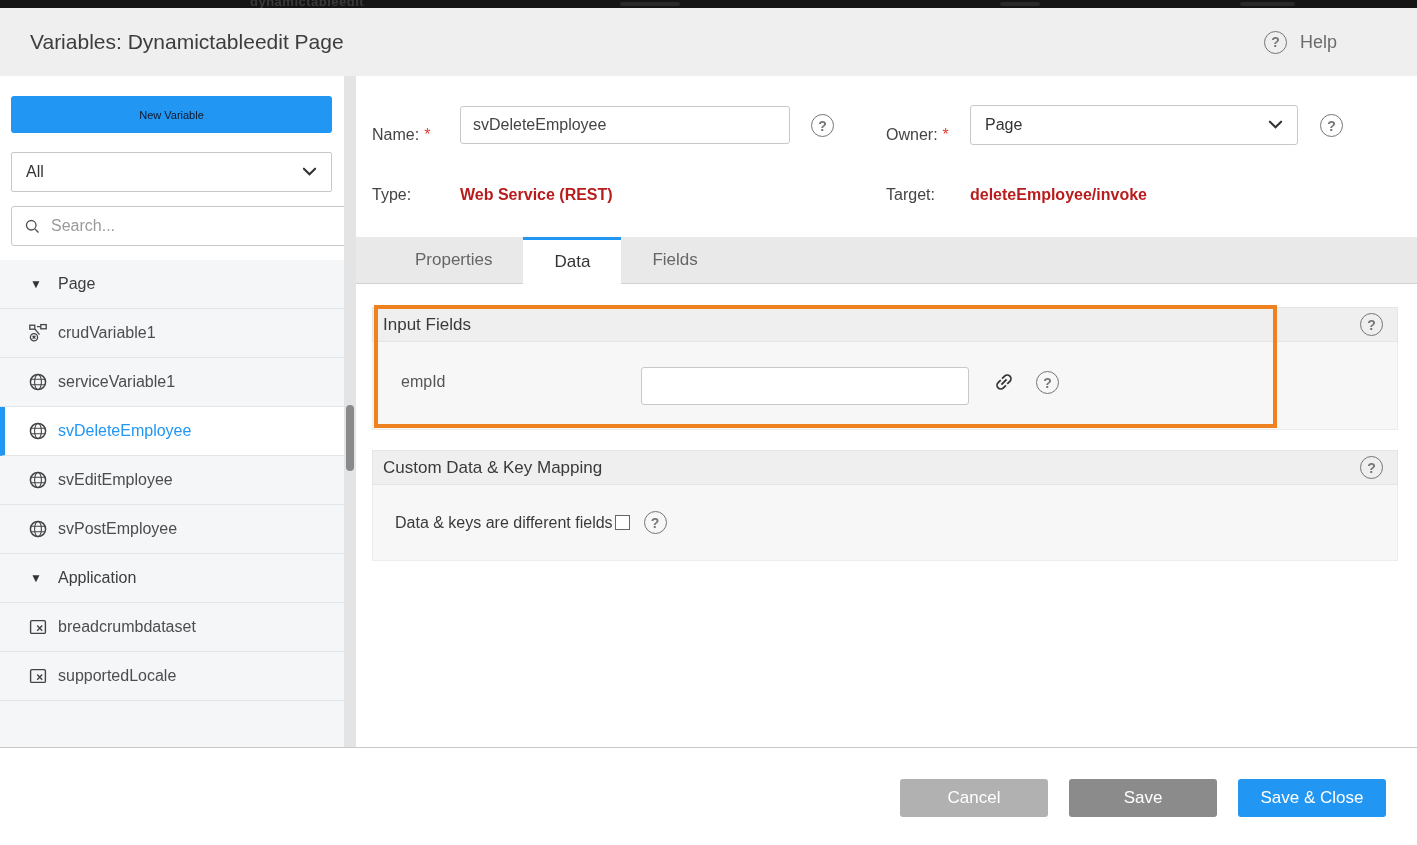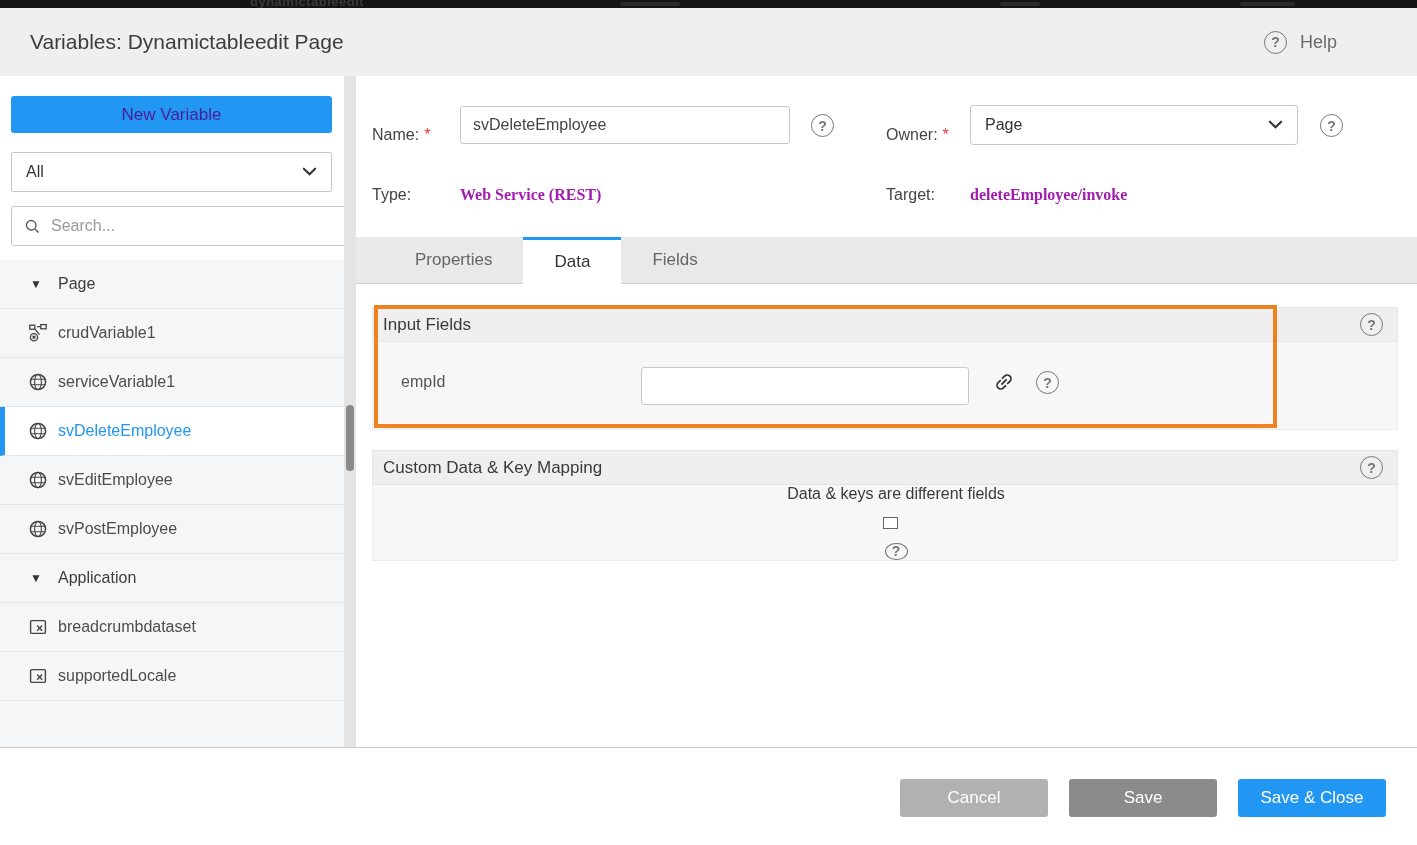--- a/index.html
+++ b/index.html
@@ -16,22 +16,22 @@
   .header { position:absolute; left:0; top:8px; width:100%; height:68px; background:#efefef; display:flex; align-items:center; }
   .header-title { font-size:21px; color:#3d3d3d; margin-left:30px; }
   .header-help { position:absolute; right:80px; display:flex; align-items:center; gap:13px; color:#6b6b6b; font-size:18px; cursor:pointer; }
 
   .qicon { width:23px; height:23px; min-width:23px; border:1.6px solid #757575; border-radius:50%;
            display:inline-flex; align-items:center; justify-content:center;
            color:#757575; font-size:14px; font-weight:bold; line-height:1; background:transparent; }
 
   
   .sidebar { position:absolute; left:0; top:76px; width:344px; height:671px; background:#fff; }
-  .btn-new { position:absolute; left:11px; top:20px; width:321px; height:37px; background:#2196f3; color:#4c1d95;
-             border:none; border-radius:3px; font-size:17px; font-family:inherit; cursor:pointer; }
+  .btn-new { position:absolute; left:11px; top:20px; width:321px; height:37px; background:#2196f3; color:#0f172a;
+             border:none; border-radius:3px; font-size:11px; font-family:inherit; cursor:pointer; }
   .filter-select { position:absolute; left:11px; top:76px; width:321px; height:40px; background:#fff;
                    border:1px solid #c8c8c8; border-radius:2px; display:flex; align-items:center;
                    padding:0 14px; font-size:16px; color:#333; cursor:pointer; }
   .filter-select .chev { margin-left:auto; }
   .search-box { position:absolute; left:11px; top:130px; width:366px; height:40px; background:#fff;
                 border:1px solid #c8c8c8; border-radius:3px; display:flex; align-items:center; padding:0 12px; }
   .search-box input { border:none; outline:none; flex:1; font-size:16px; font-family:inherit; color:#444; margin-left:10px; background:transparent; }
   .search-box input::placeholder { color:#9a9a9a; }
 
   .var-list { position:absolute; left:0; top:184px; width:344px; height:487px; background:#f4f6f7; overflow:hidden; }
@@ -49,21 +49,21 @@
 
   
   .main { position:absolute; left:356px; top:76px; width:1061px; height:671px; background:#fff; }
   .frow { position:absolute; display:flex; align-items:flex-end; font-size:16px; color:#444; }
   .req { color:#e53935; margin-left:5px; }
   .txt-input { height:38px; border:1px solid #c8c8c8; border-radius:3px; font-size:16px; color:#444;
                font-family:inherit; padding:0 12px; background:#fff; outline:none; }
   .sel { height:40px; border:1px solid #c8c8c8; border-radius:3px; background:#fff; display:flex;
          align-items:center; padding:0 14px; font-size:16px; color:#333; cursor:pointer; }
   .sel .chev { margin-left:auto; }
-  .bold-val { font-weight:bold; color:#a21caf;font-family:Liberation Serif, serif; }
+  .bold-val { font-weight:bold; color:#b91c1c; }
 
   
   .tabbar { position:absolute; left:0; top:161px; width:100%; height:47px; background:#e9e9e9;
             border-bottom:1px solid #d2d2d2; display:flex; padding-left:28px; font-size:17px; color:#666; }
   .tab { padding:0 31px; display:flex; align-items:center; cursor:pointer; }
   .tab.active { background:#fff; border-top:3px solid #2196f3; color:#333;
                 margin-bottom:-1px; border-bottom:1px solid #fff; }
 
   
   .section { position:absolute; left:16px; width:1026px; }
@@ -72,21 +72,21 @@
   .section-hd .qicon { margin-left:auto; margin-right:4px; }
   .section-bd { background:#f7f7f7; border:1px solid #ececec; border-top:none; }
   .sec-input .section-bd { height:88px; position:relative; }
   .inp-row { position:absolute; left:0; top:0; width:100%; height:100%; }
   .inp-label { position:absolute; left:28px; top:31px; font-size:16px; color:#555; }
   .inp-field { position:absolute; left:268px; top:25px; width:328px; }
   .link-icon { position:absolute; left:620px; top:29px; width:22px; height:22px; cursor:pointer; }
   .inp-help { position:absolute; left:663px; top:29px; }
 
   .sec-custom { top:374px; }
-  .sec-custom .section-bd { height:76px; display:flex; align-items:center; padding-left:22px; gap:14px;flex-direction:column; }
+  .sec-custom .section-bd { height:76px; display:flex; align-items:center; padding-left:22px; gap:14px; }
   .chk-label { font-size:16px; color:#3a3a3a; display:flex; align-items:center; }
   .checkbox { width:15px; height:15px; border:1.6px solid #666; background:#fff; display:inline-block; cursor:pointer; }
 
   
   .hl-orange { position:absolute; left:18px; top:229px; width:903px; height:123px;
                border:4px solid #ee8220; pointer-events:none; z-index:6; }
 
   
   .footer { position:absolute; left:0; top:747px; width:100%; height:98px; background:#fff; border-top:1px solid #c9c9c9; }
   .footer-btns { position:absolute; right:31px; top:31px; display:flex; gap:21px; }

